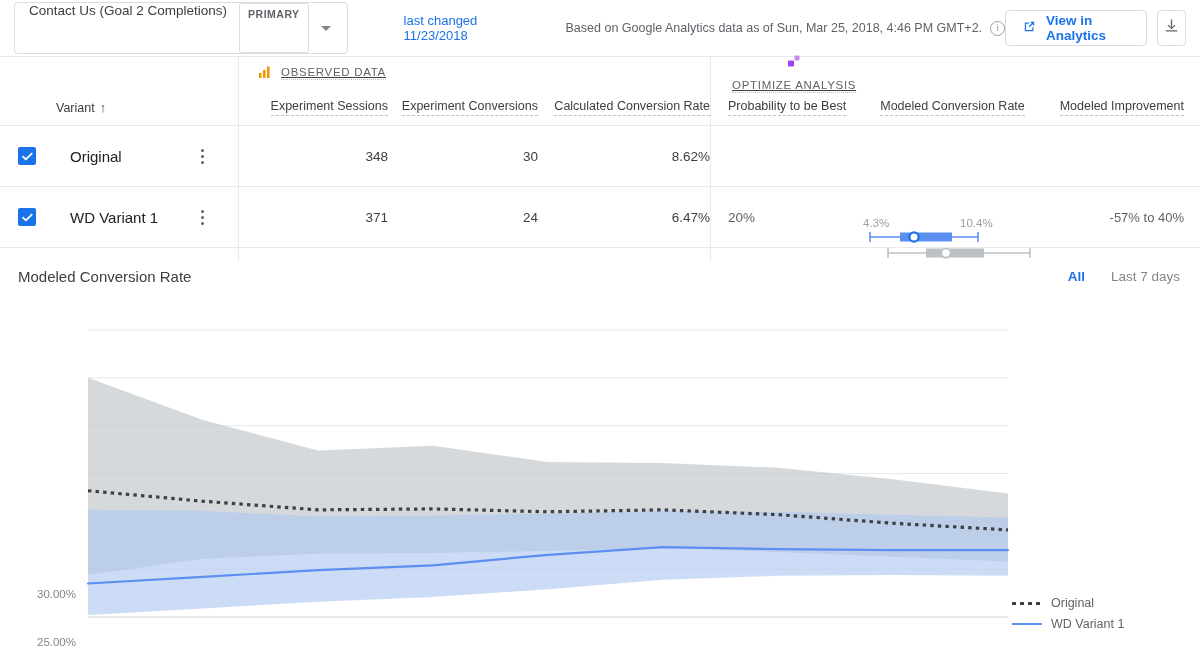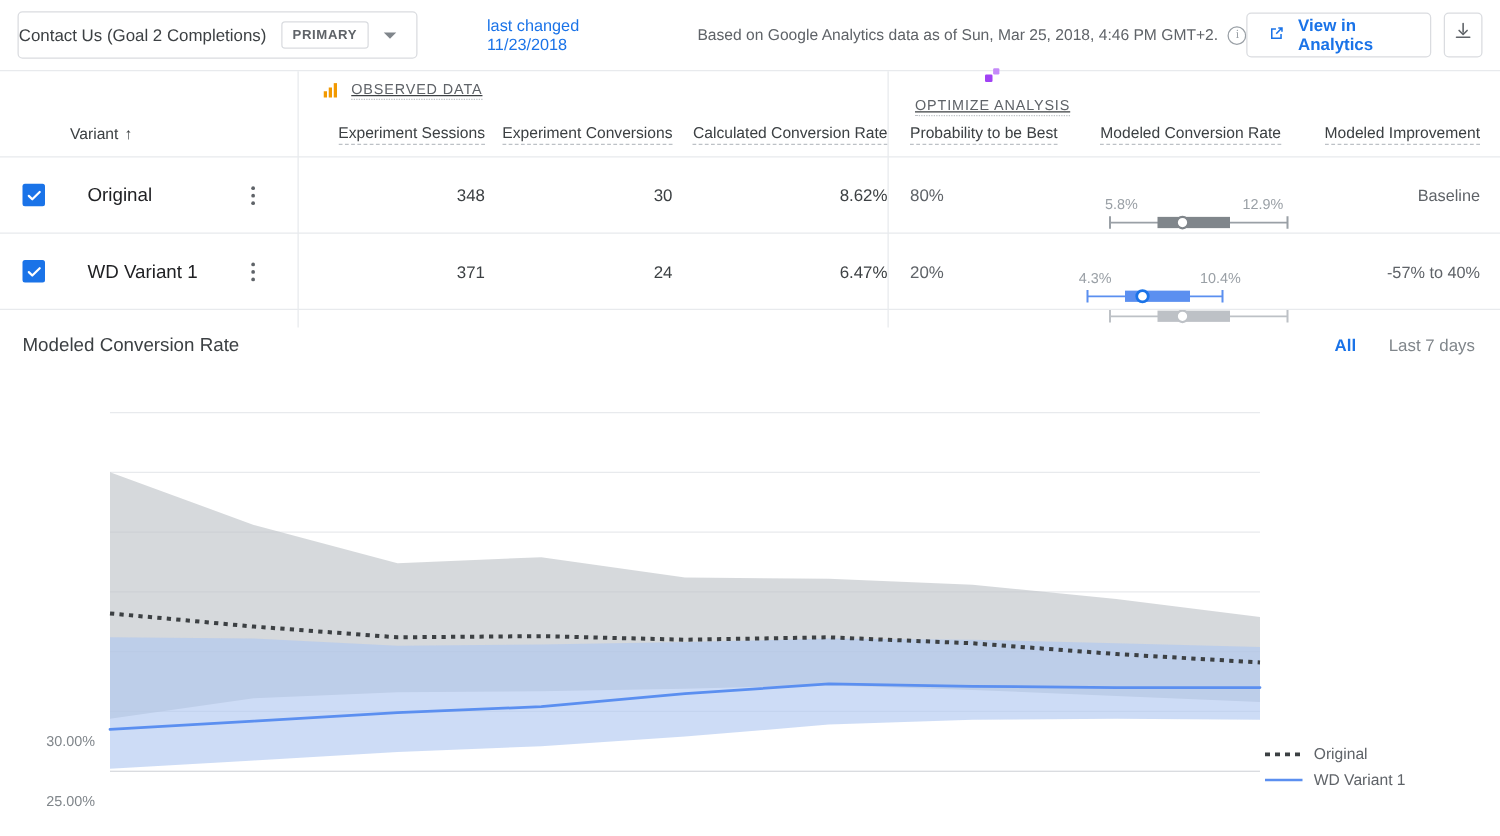--- a/index.html
+++ b/index.html
@@ -13,25 +13,25 @@
   }
 
   
   .topbar {
     height: 57px;
     display: flex; align-items: center;
     padding: 0 14px;
     border-bottom: 1px solid #e8eaed;
   }
   .goal-select {
-    display: flex; align-items: center;
-    height: 38px;
+    display: flex; 
+    height: 52px;
     border: 1px solid #dadce0;
     border-radius: 4px;
-    padding: 0 4px 0 0;
+    padding: 0 4px 0 14px;
     background: #fff;
     cursor: pointer;
   }
   .goal-name { font-size: 13.5px; color: #3c4043; white-space: nowrap; }
   .primary-chip {
     margin-left: 12px;
     border: 1px solid #dadce0;
     border-radius: 3px;
     font-size: 10.5px;
     font-weight: bold;
@@ -315,37 +315,20 @@
       <span class="kebab">
           <i></i>
           <i></i>
           <i></i>
         </span>
     </div>
     <div class="col-obs">
       <div class="num c-sessions">348</div>
       <div class="num c-conversions">30</div>
       <div class="num c-rate">8.62%</div>
-    </div>
-    <div class="col-opt">
-      <div class="num c-prob">80%</div>
-      <div class="c-mcr">
-        <div class="bp-wrap">
-          <span class="bp-label" style="left:24px;top:9px;">5.8%</span>
-          <span class="bp-label" style="left:134px;top:9px;">12.9%</span>
-          <svg width="185" height="61" style="position:absolute;left:0;top:0;">
-            <line x1="28" y1="29" x2="170" y2="29" stroke="#9aa0a6" stroke-width="1.4"></line>
-            <line x1="28" y1="24" x2="28" y2="34" stroke="#9aa0a6" stroke-width="1.6"></line>
-            <line x1="170" y1="24" x2="170" y2="34" stroke="#9aa0a6" stroke-width="1.6"></line>
-            <rect x="66" y="24.5" width="58" height="9" fill="#80868b"></rect>
-            <circle cx="86" cy="29" r="4.6" fill="#fff" stroke="#80868b" stroke-width="1.8"></circle>
-          </svg>
-        </div>
-      </div>
-      <div class="c-impr">Baseline</div>
     </div>
   </div>
 
   <div class="data-row">
     <div class="col-variant">
       <span class="cb">
         <svg width="13" height="13" viewBox="0 0 14 14">
             <path d="M2.2 7.2l3 3L11.6 3.8" stroke="#fff" stroke-width="1.9" fill="none" stroke-linecap="round" stroke-linejoin="round"></path>
           </svg>
       </span>

